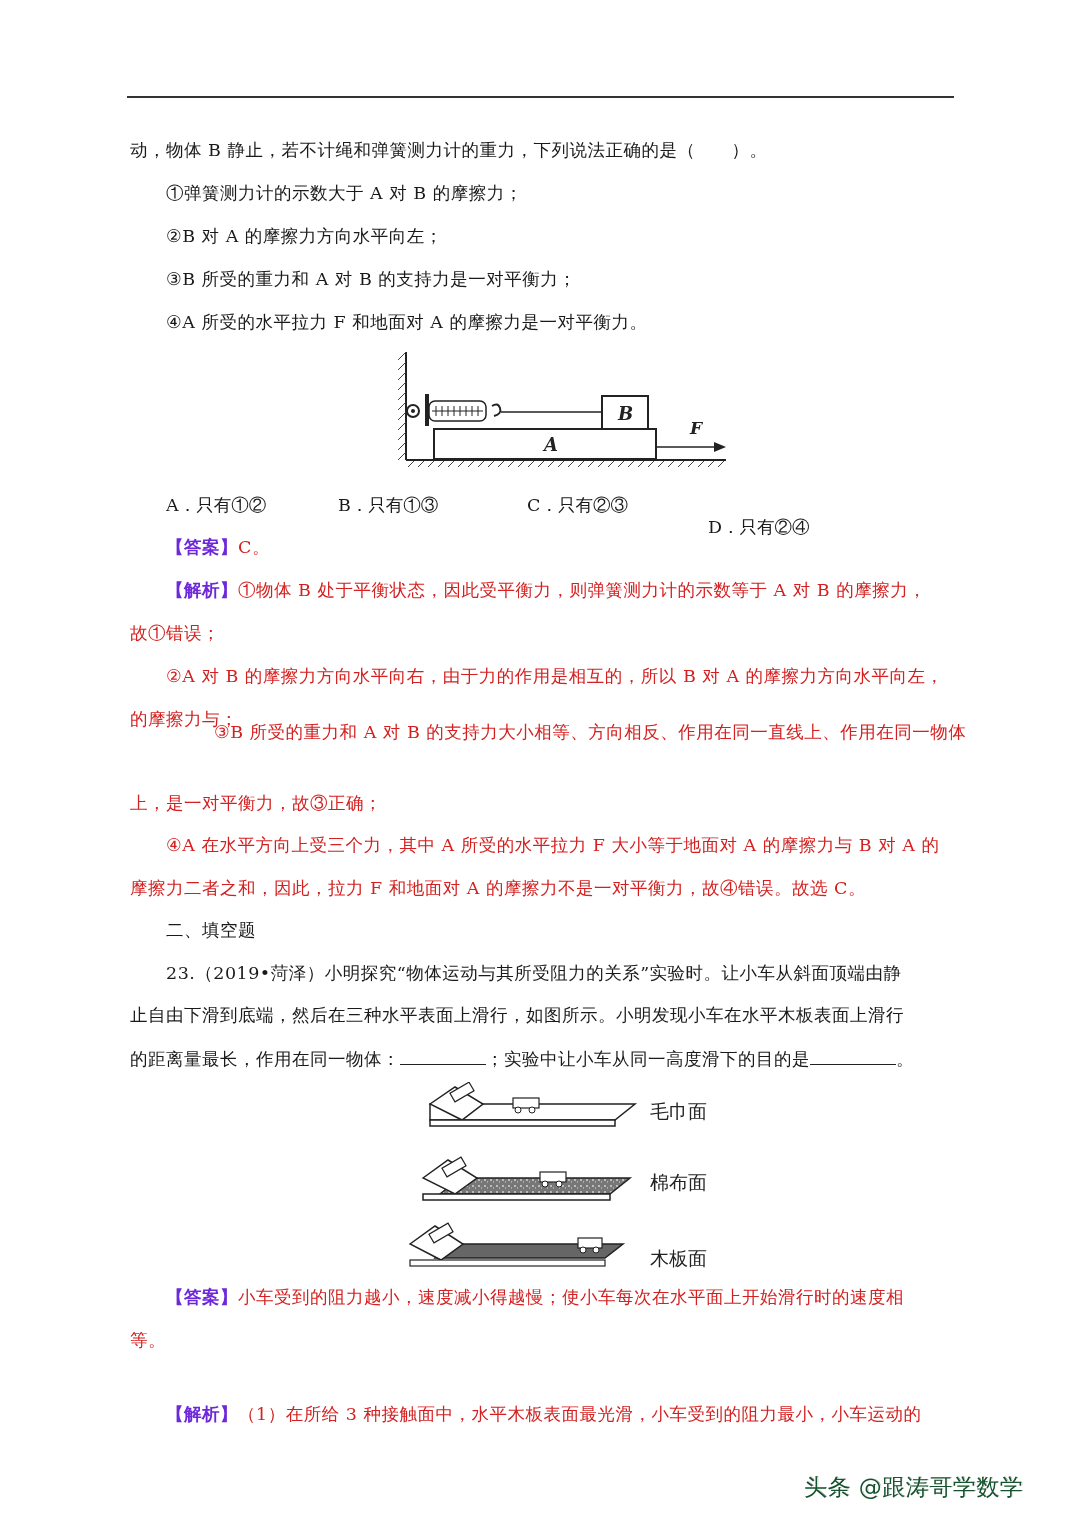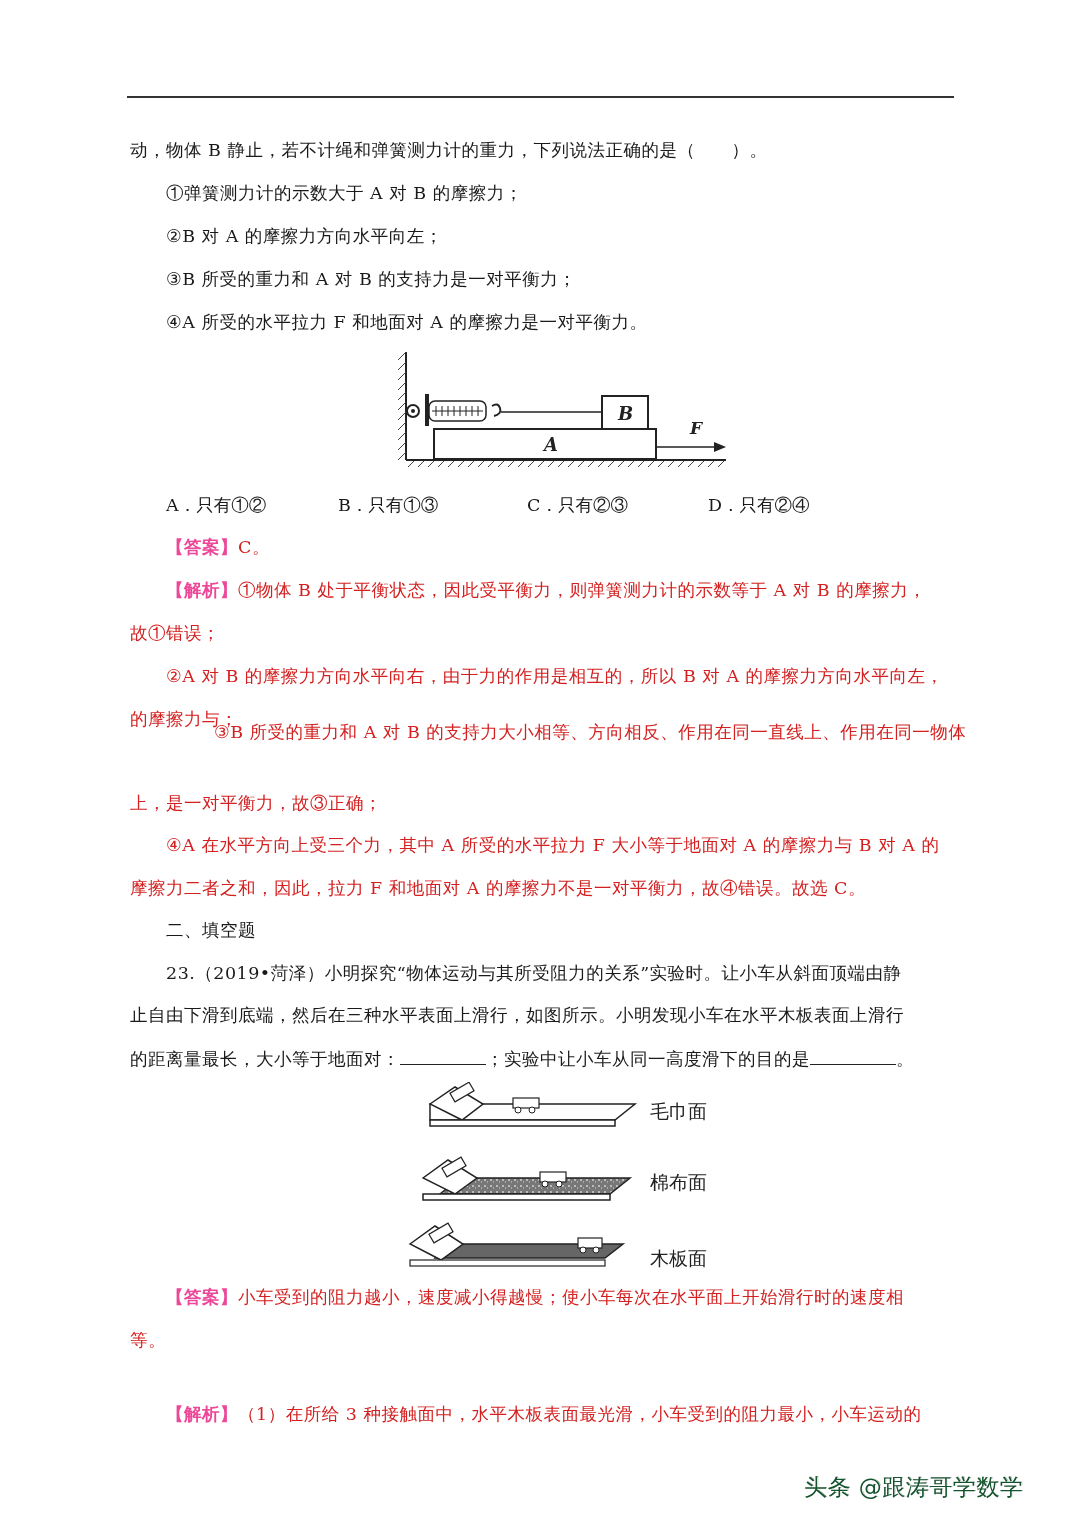--- a/index.html
+++ b/index.html
@@ -11,21 +11,21 @@
     .rule {
       position: absolute; left: 127px; top: 96px; width: 827px; height: 2px;
       background: #333;
     }
     .line {
       position: absolute; left: 130px; white-space: nowrap;
       font-size: 17.5px; letter-spacing: 0.5px; line-height: 24px;
     }
     .indent { left: 166px; }
     .red { color: #d42020; }
-    .bracket { color: #ec4899; font-weight: bold; }
+    .bracket { color: #6d28d9; font-weight: bold; }
     .opt { position: absolute; top: 493px; font-size: 17.5px; line-height: 24px; }
     .blank {
       display: inline-block; width: 86px; border-bottom: 1px solid #222;
       height: 18px; vertical-align: baseline;
     }
     .fig1 { position: absolute; left: 396px; top: 350px; width: 332px; height: 118px; }
     .fig2 { position: absolute; left: 405px; top: 1082px; width: 330px; height: 192px; }
     .fig2-label {
       position: absolute; font-family: "DejaVu Sans", sans-serif; font-size: 19px;
       color: #222; left: 650px;
@@ -126,21 +126,21 @@
   <line x1="105" y1="62" x2="206" y2="62" stroke="#222" stroke-width="1.5"></line>
 
   <line x1="260" y1="97" x2="322" y2="97" stroke="#222" stroke-width="1.5"></line>
   <polygon points="330,97 318,92 318,102" fill="#222"></polygon>
   <text x="294" y="84" font-family="DejaVu Serif, serif" font-style="italic" font-weight="bold" font-size="17" fill="#222">F</text>
 </svg>
 
 <div class="opt" style="left:166px;">A．只有①②</div>
 <div class="opt" style="left:338px;">B．只有①③</div>
 <div class="opt" style="left:527px;">C．只有②③</div>
-<div class="opt" style="left:708px;">D．只有②④</div>
+<div class="opt" style="left:708px;margin-top:22px;">D．只有②④</div>
 
 <div class="line indent red" style="top:535px;">
   <span class="bracket">【答案】</span><span>C。</span>
 </div>
 
 <div class="line indent red" style="top:578px;">
   <span class="bracket">【解析】</span><span>①物体 B 处于平衡状态，因此受平衡力，则弹簧测力计的示数等于 A 对 B 的摩擦力，</span>
 </div>
 <div class="line red" style="top:621px;">故①错误；</div>
 <div class="line indent red" style="top:664px;">②A 对 B 的摩擦力方向水平向右，由于力的作用是相互的，所以 B 对 A 的摩擦力方向水平向左，</div>
@@ -148,21 +148,21 @@
 <div class="line indent red" style="top:720px;margin-left:48px;">③B 所受的重力和 A 对 B 的支持力大小相等、方向相反、作用在同一直线上、作用在同一物体</div>
 <div class="line red" style="top:791px;">上，是一对平衡力，故③正确；</div>
 <div class="line indent red" style="top:833px;">④A 在水平方向上受三个力，其中 A 所受的水平拉力 F 大小等于地面对 A 的摩擦力与 B 对 A 的</div>
 <div class="line red" style="top:876px;">摩擦力二者之和，因此，拉力 F 和地面对 A 的摩擦力不是一对平衡力，故④错误。故选 C。</div>
 
 <div class="line indent" style="top:918px;">二、填空题</div>
 
 <div class="line indent" style="top:961px;">23.（2019•菏泽）小明探究“物体运动与其所受阻力的关系”实验时。让小车从斜面顶端由静</div>
 <div class="line" style="top:1003px;">止自由下滑到底端，然后在三种水平表面上滑行，如图所示。小明发现小车在水平木板表面上滑行</div>
 <div class="line" style="top:1046px;">
-  <span>的距离量最长，大小等于地面对：</span><span class="blank"></span><span>；实验中让小车从同一高度滑下的目的是</span><span class="blank"></span><span>。</span>
+  <span>的距离量最长，作用在同一物体：</span><span class="blank"></span><span>；实验中让小车从同一高度滑下的目的是</span><span class="blank"></span><span>。</span>
 </div>
 
 <svg class="fig2" viewBox="0 0 330 192">
   <defs>
     <pattern id="cloth" width="6" height="6" patternUnits="userSpaceOnUse">
       <rect width="6" height="6" fill="#777"></rect>
       <rect x="1" y="1" width="2" height="2" fill="#bbb"></rect>
       <rect x="4" y="3" width="1" height="2" fill="#aaa"></rect>
     </pattern>
   </defs>

